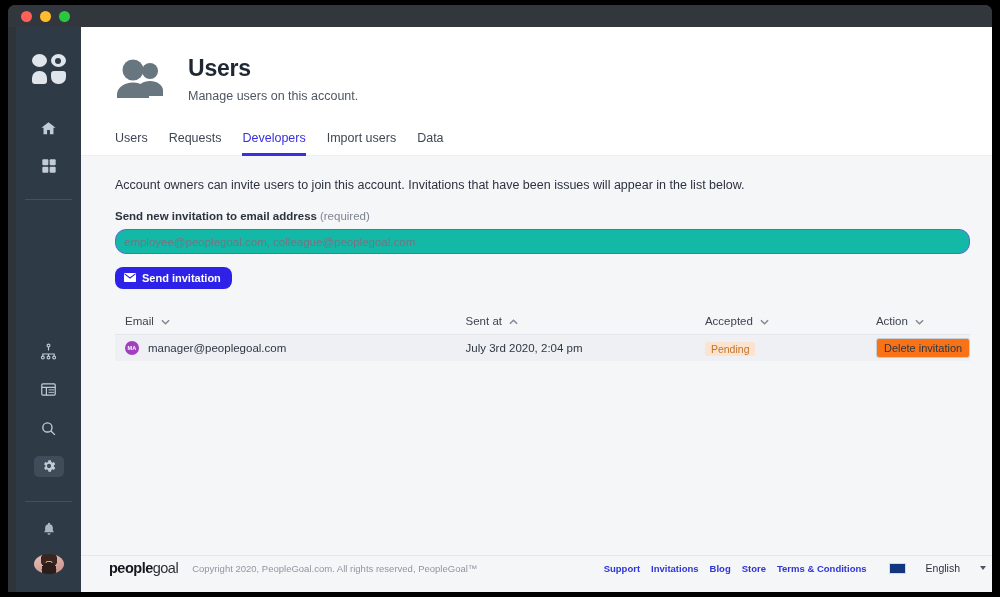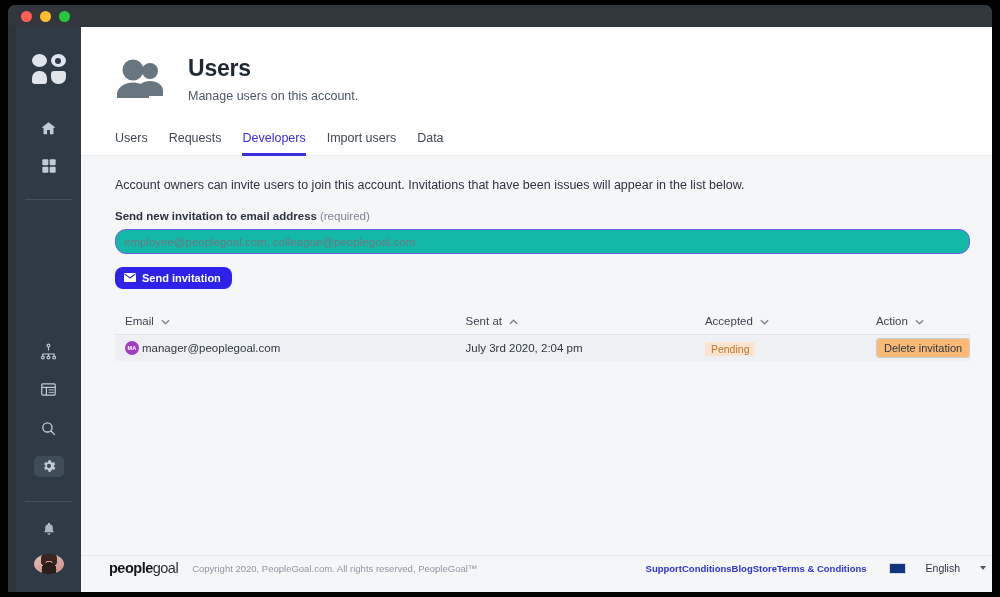--- a/index.html
+++ b/index.html
@@ -224,21 +224,21 @@
     align-items: center;
     gap: 7px;
     cursor: pointer;
   }
   .t-row {
     display: flex;
     align-items: center;
     height: 26px;
     background: #eef0f3;
   }
-  .col-email { width: 41%; display: flex; align-items: center; gap: 3px; padding-left: 10px; }
+  .col-email { width: 41%; display: flex; align-items: center; gap: 9px; padding-left: 10px; }
   .col-sent { width: 28%; }
   .col-acc { width: 20%; }
   .col-action { width: 11%; }
 
   .mini-avatar {
     width: 14px; height: 14px;
     border-radius: 50%;
     background: #a23fc0;
     color: #ffffff;
     font-size: 5.5px;
@@ -250,21 +250,21 @@
   .cell-text { font-size: 11.5px; color: #2e3744; }
   .badge {
     display: inline-block;
     background: #fbe3cf;
     color: #c1752c;
     font-size: 10.5px;
     padding: 1px 6px;
     border-radius: 2px;
   }
   .del-btn {
-    background: #fdba74;
+    background: #f97316;
     border: 1px solid #c9ced5;
     border-radius: 3px;
     font-family: "Liberation Sans", sans-serif;
     font-size: 11px;
     color: #2e3744;
     padding: 3px 7px;
     cursor: pointer;
     white-space: nowrap;
   }
 
@@ -284,21 +284,21 @@
     letter-spacing: -0.5px;
     font-weight: bold;
   }
   .brand .light { font-weight: normal; color: #2a2f36; }
   .copyright {
     font-size: 9.5px;
     color: #8f96a1;
     margin-left: 14px;
   }
   .f-spacer { flex: 1; }
-  .f-links { display: flex; align-items: center; }
+  .f-links { display: flex; gap: 11px; align-items: center; }
   .f-link {
     font-size: 9.5px;
     color: #2f33d8;
     font-weight: bold;
     cursor: pointer;
     text-decoration: none;
     white-space: nowrap;
   }
   .lang {
     display: flex; align-items: center; gap: 20px;
@@ -521,21 +521,21 @@
 
         </div>
       </div>
 
       <div class="footer">
         <div class="brand"><span>people</span><span class="light">goal</span></div>
         <div class="copyright">Copyright 2020, PeopleGoal.com. All rights reserved, PeopleGoal™</div>
         <div class="f-spacer"></div>
         <div class="f-links">
           <a class="f-link">Support</a>
-          <a class="f-link">Conditions</a>
+          <a class="f-link">Invitations</a>
           <a class="f-link">Blog</a>
           <a class="f-link">Store</a>
           <a class="f-link">Terms &amp; Conditions</a>
         </div>
         <div class="lang">
           <div class="flag"></div>
           <span class="lang-text">English</span>
           <span class="caret"></span>
         </div>
       </div>

